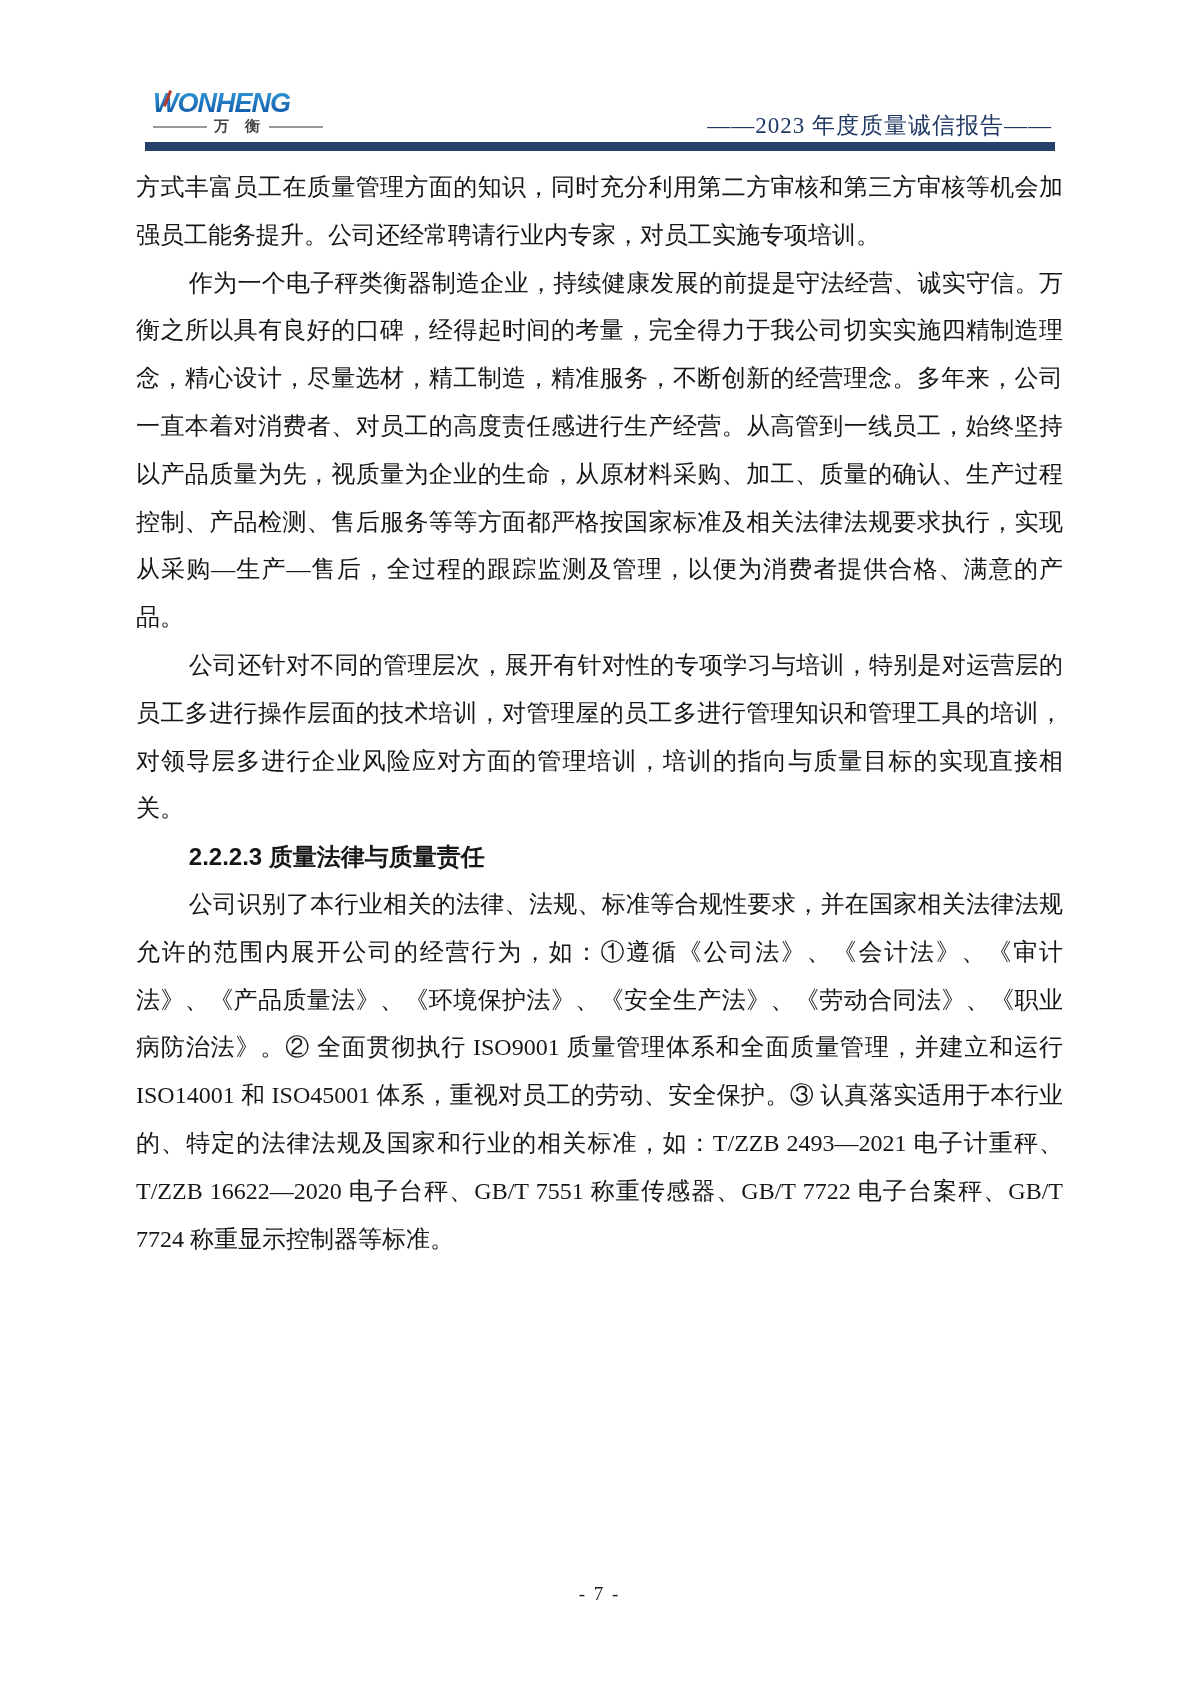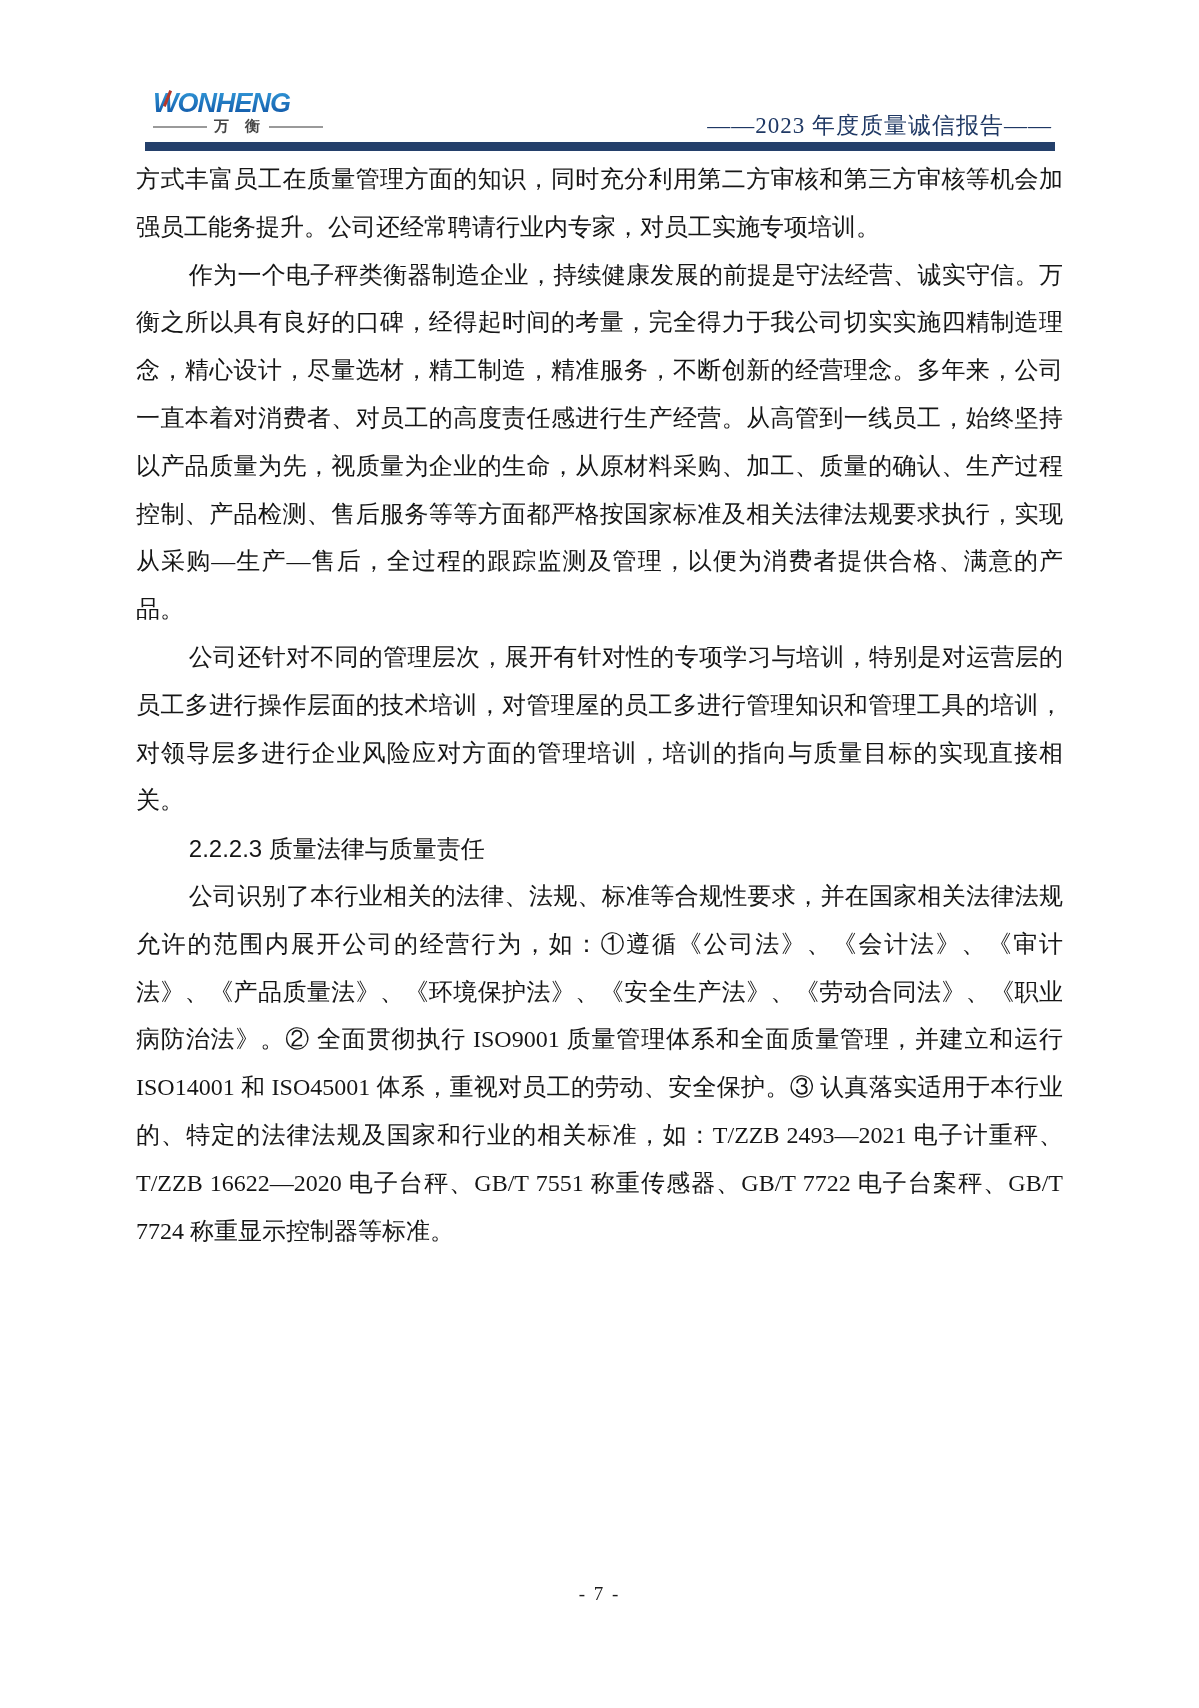--- a/index.html
+++ b/index.html
@@ -88,31 +88,31 @@
     left:145px;
     top:142px;
     width:910px;
     height:9px;
     background:var(--navy);
   }
   
   .content{
     position:absolute;
     left:136px;
-    top:156px;
+    top:164px;
     width:927px;
     font-size:24px;
     line-height:47.8px;
     text-align:justify;
     color:var(--text);
   }
   .content p{margin:0;}
   .content p.indent{text-indent:2.2em;}
   .content p.heading{
-    font-weight:normal;
+    font-weight:bold;
     text-indent:2.2em;
     font-family:"Liberation Sans","DejaVu Sans",sans-serif;
     font-size:24px;
   }
   
   .footer{
     position:absolute;
     left:0;
     top:1583px;
     width:100%;

